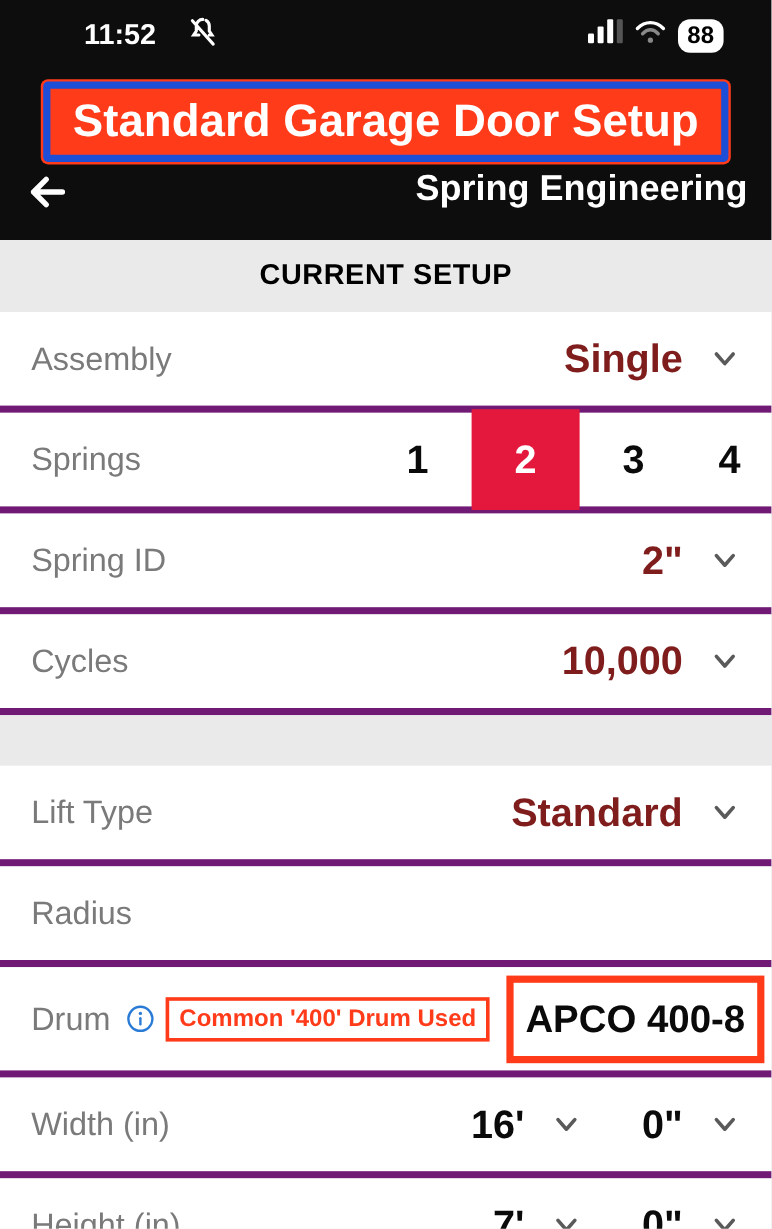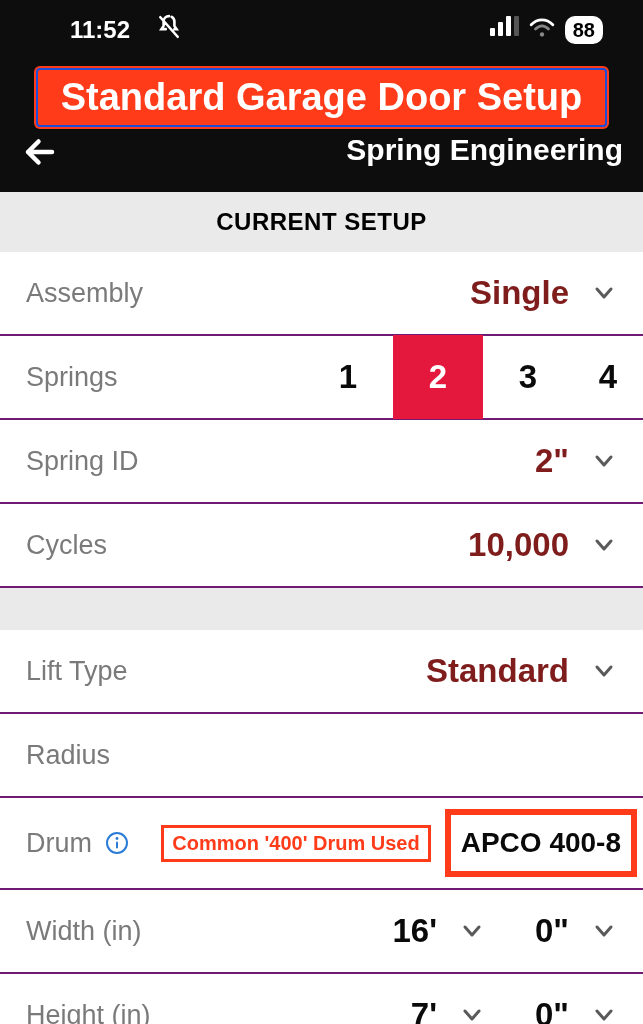--- a/index.html
+++ b/index.html
@@ -36,21 +36,21 @@
     position:relative;
   }
   .highlight-box {
     background:#ff3b1a;
     color:#fff;
     font-size:38px;
     font-weight:800;
     text-align:center;
     padding:6px 12px;
     margin:0 16px 6px 16px;
-    border:2px solid #1d4ed8;
+    border:6px solid #1d4ed8;
     border-radius:4px;
     box-shadow: 0 0 0 2px #ff3b1a;
   }
   .subheader {
     font-size:30px;
     font-weight:800;
     text-align:right;
     margin-top:2px;
   }
   .back-arrow {
@@ -68,21 +68,21 @@
     text-align:center;
     padding:16px 0;
     letter-spacing:0.5px;
   }
   .spacer {
     background:#eaeaea; height:42px;
   }
 
   .row {
     background:#fff;
-    border-bottom:2px solid #701a75;
+    border-bottom:6px solid #701a75;
     display:flex;
     align-items:center;
     padding:0 26px;
     height:84px;
   }
   .row .label {
     font-size:27px;
     color:#7a7a7a;
     font-weight:500;
     flex:0 0 auto;
@@ -126,21 +126,21 @@
   .annot-box {
     border:3px solid #ff3b1a;
     color:#ff3b1a;
     font-size:20px;
     font-weight:700;
     padding:4px 8px;
     background:#fff;
   }
   .drum-value-box {
     border:6px solid #ff3b1a;
-    font-size:28px;
+    font-size:32px;
     font-weight:700;
     color:#0a0a0a;
     padding:12px 10px;
     margin-left:14px;
     margin-right:-20px;
   }
 
   .row.drum { height:92px;text-align:center; }
 
   .dim-set {

